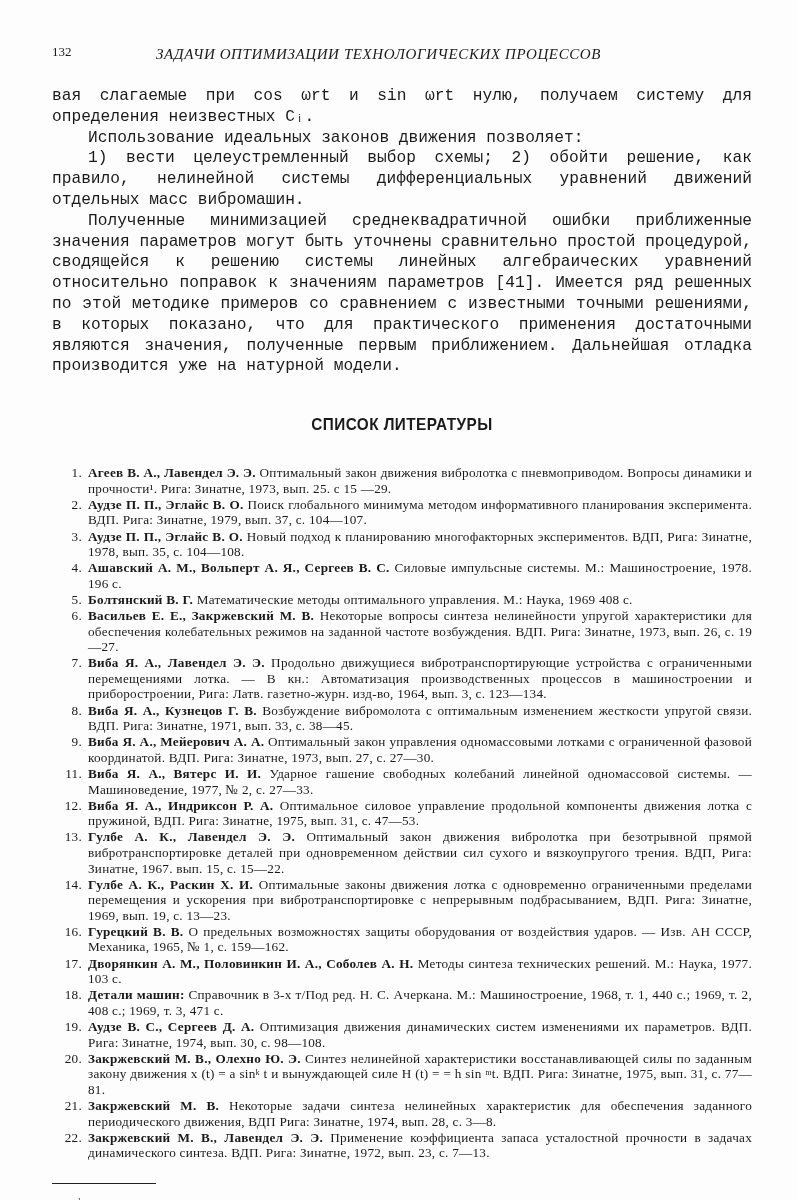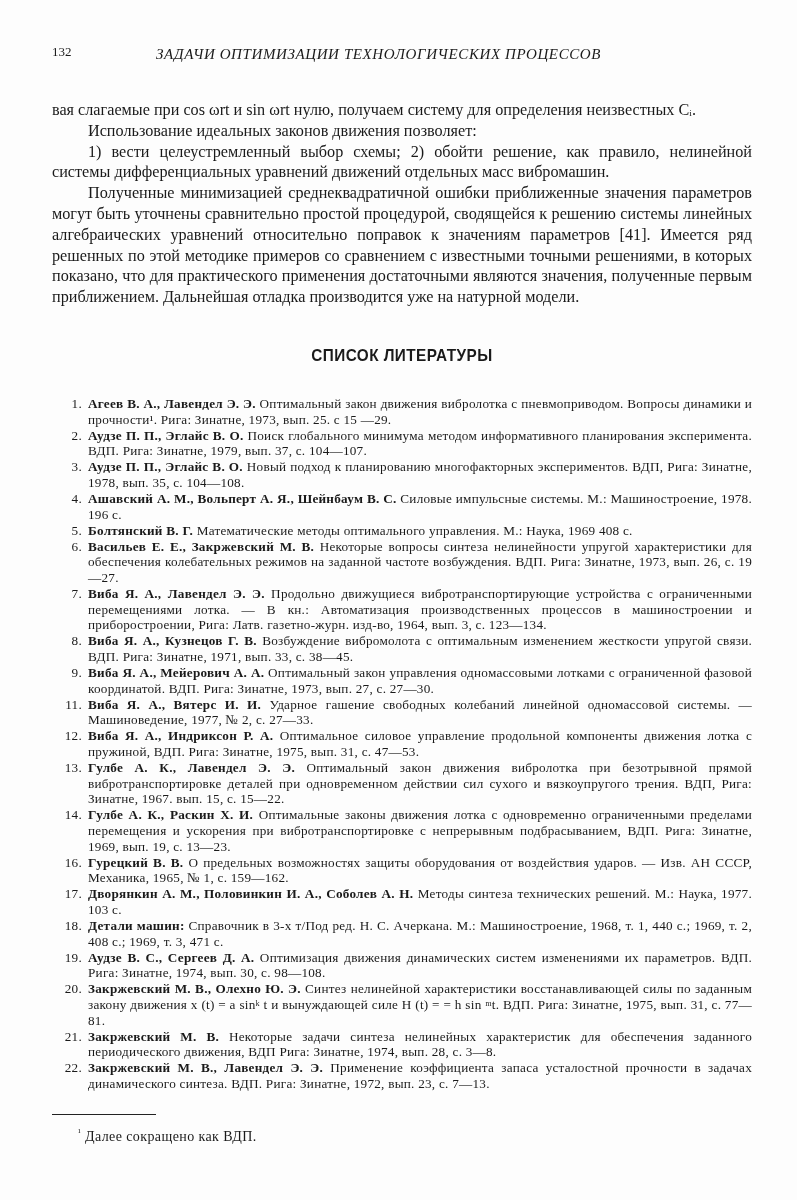--- a/index.html
+++ b/index.html
@@ -1,21 +1,21 @@
 <!DOCTYPE html>
 <html><head>
 <meta charset="utf-8">
 <style>
   html, body { margin: 0; padding: 0; background: #fdfdfd; }
   body { width: 797px; height: 1200px; position: relative; overflow: hidden; color: #1a1a1a; }
   .page { position: absolute; left: 52px; top: 44px; width: 700px; }
   .running-head { position: relative; height: 24px; font-family: "Liberation Serif", serif; }
   .page-number { position: absolute; left: 0; top: 0; font-size: 13px; }
   .running-title { position: absolute; left: 104px; top: 2px; font-size: 15px; font-style: italic; letter-spacing: 0.6px; text-align: center; }
-  .body-text { margin-top: 32px; font-family: Liberation Serif, serif; font-size: 16.2px; line-height: 20.8px; text-align: justify; }
+  .body-text { margin-top: 18px; font-family: Liberation Mono, monospace; font-size: 16.2px; line-height: 20.8px; text-align: justify; }
   .body-text p { margin: 0; }
   .indent { text-indent: 36px; }
   .section-title { text-align: center; font-family: "Liberation Sans", sans-serif; font-weight: bold; font-size: 17px; letter-spacing: 0.5px; margin-top: 38px; margin-bottom: 30px; transform: scaleX(0.9); }
   .refs { font-family: "Liberation Serif", serif; font-size: 13.2px; line-height: 15.6px; }
   .ref { position: relative; padding-left: 36px; text-align: justify; margin-bottom: 0.5px; letter-spacing: 0.25px; }
   .ref-num { position: absolute; left: 0; width: 30px; text-align: right; }
   .ref-authors { font-weight: bold; }
   .footnote-rule { width: 104px; border-top: 1px solid #222; margin-top: 22px; }
   .footnote { font-family: "Liberation Serif", serif; font-size: 14px; margin-top: 12px; padding-left: 26px; letter-spacing: 0.4px; font-weight: normal; }
   sup { font-size: 9px; }
@@ -35,21 +35,21 @@
     <p class="indent">1) вести целеустремленный выбор схемы; 2) обойти решение, как правило, нелинейной системы дифференциальных уравнений движений отдельных масс вибромашин.</p>
     <p class="indent">Полученные минимизацией среднеквадратичной ошибки приближенные значения параметров могут быть уточнены сравнительно простой процедурой, сводящейся к решению системы линейных алгебраических уравнений относительно поправок к значениям параметров [41]. Имеется ряд решенных по этой методике примеров со сравнением с известными точными решениями, в которых показано, что для практического применения достаточными являются значения, полученные первым приближением. Дальнейшая отладка производится уже на натурной модели.</p>
   </div>
 
   <div class="section-title">СПИСОК ЛИТЕРАТУРЫ</div>
 
   <div class="refs" id="refs">
       <div class="ref"><span class="ref-num">1.</span><span class="ref-authors">Агеев В. А., Лавендел Э. Э.</span><span class="ref-text"> Оптимальный закон движения вибролотка с пневмоприводом. Вопросы динамики и прочности¹. Рига: Зинатне, 1973, вып. 25. с 15 —29.</span></div>
       <div class="ref"><span class="ref-num">2.</span><span class="ref-authors">Аудзе П. П., Эглайс В. О.</span><span class="ref-text"> Поиск глобального минимума методом информативного планирования эксперимента. ВДП. Рига: Зинатне, 1979, вып. 37, с. 104—107.</span></div>
       <div class="ref"><span class="ref-num">3.</span><span class="ref-authors">Аудзе П. П., Эглайс В. О.</span><span class="ref-text"> Новый подход к планированию многофакторных экспериментов. ВДП, Рига: Зинатне, 1978, вып. 35, с. 104—108.</span></div>
-      <div class="ref"><span class="ref-num">4.</span><span class="ref-authors">Ашавский А. М., Вольперт А. Я., Шейнбаум В. С.</span><span class="ref-text"> Силовые импульсные системы. М.: Машиностроение, 1978. 196 с.</span></div>
+      <div class="ref"><span class="ref-num">4.</span><span class="ref-authors">Ашавский А. М., Вольперт А. Я., Сергеев В. С.</span><span class="ref-text"> Силовые импульсные системы. М.: Машиностроение, 1978. 196 с.</span></div>
       <div class="ref"><span class="ref-num">5.</span><span class="ref-authors">Болтянский В. Г.</span><span class="ref-text"> Математические методы оптимального управления. М.: Наука, 1969 408 с.</span></div>
       <div class="ref"><span class="ref-num">6.</span><span class="ref-authors">Васильев Е. Е., Закржевский М. В.</span><span class="ref-text"> Некоторые вопросы синтеза нелинейности упругой характеристики для обеспечения колебательных режимов на заданной частоте возбуждения. ВДП. Рига: Зинатне, 1973, вып. 26, с. 19—27.</span></div>
       <div class="ref"><span class="ref-num">7.</span><span class="ref-authors">Виба Я. А., Лавендел Э. Э.</span><span class="ref-text"> Продольно движущиеся вибротранспортирующие устройства с ограниченными перемещениями лотка. — В кн.: Автоматизация производственных процессов в машиностроении и приборостроении, Рига: Латв. газетно-журн. изд-во, 1964, вып. 3, с. 123—134.</span></div>
       <div class="ref"><span class="ref-num">8.</span><span class="ref-authors">Виба Я. А., Кузнецов Г. В.</span><span class="ref-text"> Возбуждение вибромолота с оптимальным изменением жесткости упругой связи. ВДП. Рига: Зинатне, 1971, вып. 33, с. 38—45.</span></div>
       <div class="ref"><span class="ref-num">9.</span><span class="ref-authors">Виба Я. А., Мейерович А. А.</span><span class="ref-text"> Оптимальный закон управления одномассовыми лотками с ограниченной фазовой координатой. ВДП. Рига: Зинатне, 1973, вып. 27, с. 27—30.</span></div>
       <div class="ref"><span class="ref-num">11.</span><span class="ref-authors">Виба Я. А., Вятерс И. И.</span><span class="ref-text"> Ударное гашение свободных колебаний линейной одномассовой системы. — Машиноведение, 1977, № 2, с. 27—33.</span></div>
       <div class="ref"><span class="ref-num">12.</span><span class="ref-authors">Виба Я. А., Индриксон Р. А.</span><span class="ref-text"> Оптимальное силовое управление продольной компоненты движения лотка с пружиной, ВДП. Рига: Зинатне, 1975, вып. 31, с. 47—53.</span></div>
       <div class="ref"><span class="ref-num">13.</span><span class="ref-authors">Гулбе А. К., Лавендел Э. Э.</span><span class="ref-text"> Оптимальный закон движения вибролотка при безотрывной прямой вибротранспортировке деталей при одновременном действии сил сухого и вязкоупругого трения. ВДП, Рига: Зинатне, 1967. вып. 15, с. 15—22.</span></div>
       <div class="ref"><span class="ref-num">14.</span><span class="ref-authors">Гулбе А. К., Раскин Х. И.</span><span class="ref-text"> Оптимальные законы движения лотка с одновременно ограниченными пределами перемещения и ускорения при вибротранспортировке с непрерывным подбрасыванием, ВДП. Рига: Зинатне, 1969, вып. 19, с. 13—23.</span></div>
       <div class="ref"><span class="ref-num">16.</span><span class="ref-authors">Гурецкий В. В.</span><span class="ref-text"> О предельных возможностях защиты оборудования от воздействия ударов. — Изв. АН СССР, Механика, 1965, № 1, с. 159—162.</span></div>

